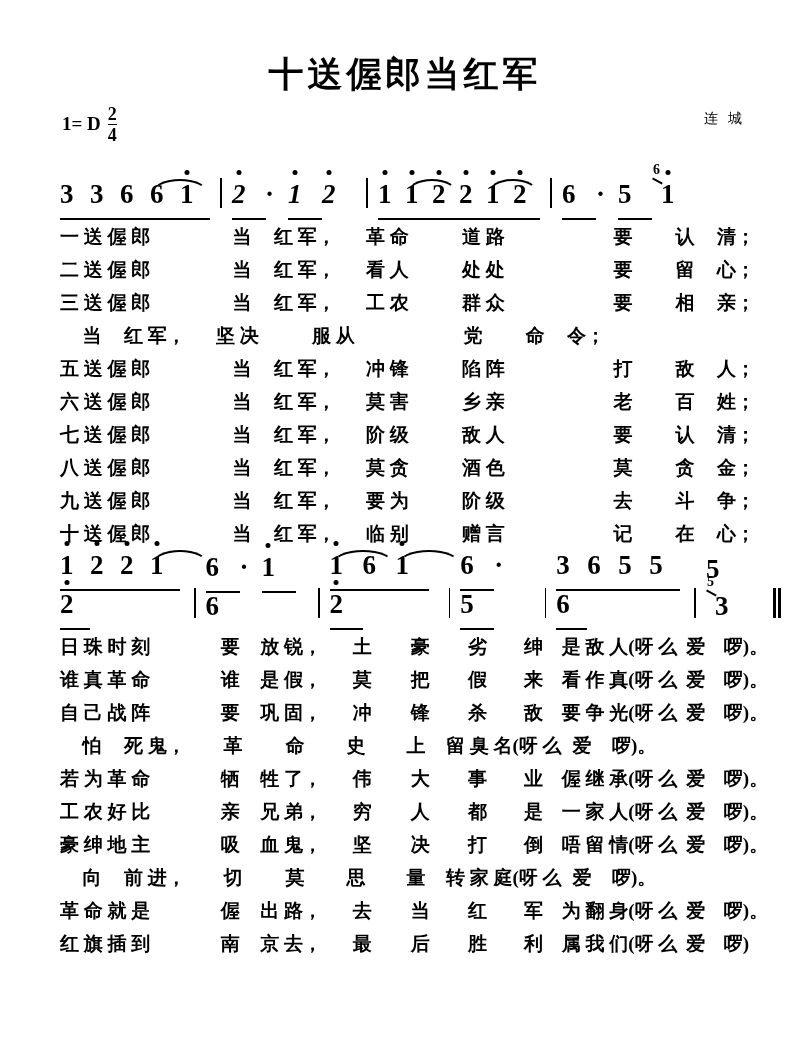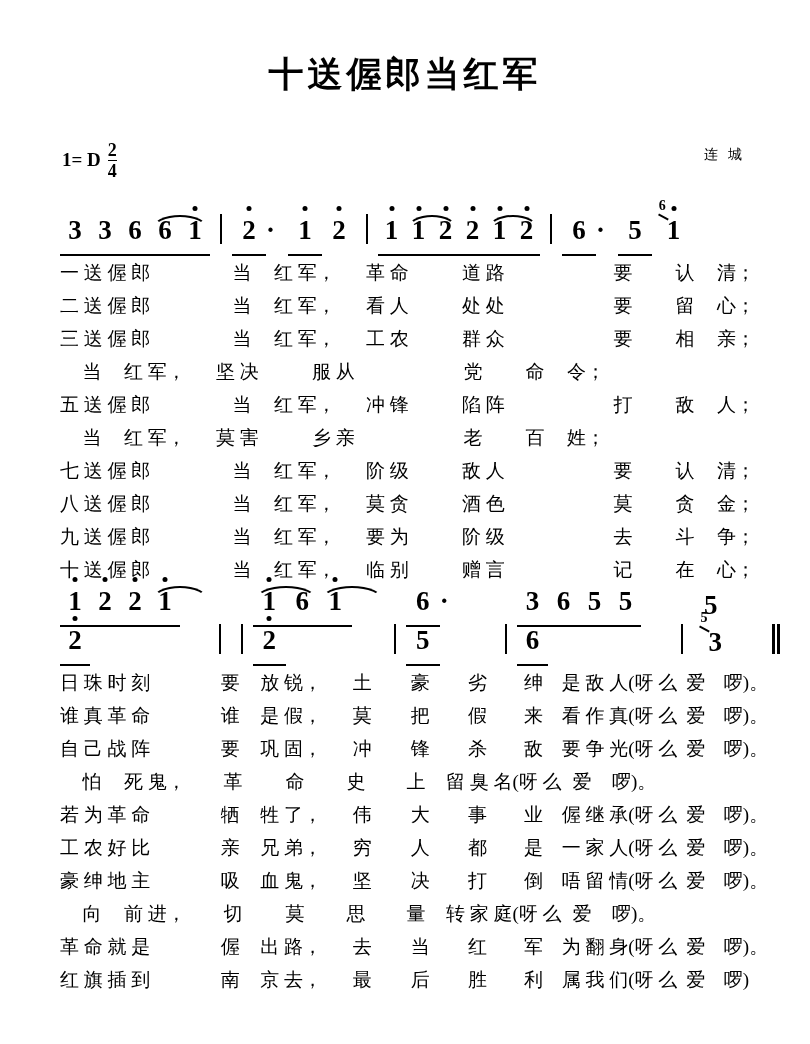--- a/index.html
+++ b/index.html
@@ -29,21 +29,20 @@
     letter-spacing: 4px;
     padding-top: 54px;
     line-height: 1.2;
     font-family: "Liberation Serif", "DejaVu Serif", serif;
   }
 
   
   .headrow {
     position: relative;
     height: 62px;
-    margin-top: 36px;
   }
   .keysig {
     position: absolute;
     left: 62px;
     top: 8px;
     display: flex;
     align-items: center;
     font-weight: bold;
     font-size: 19px;
     font-family: "Liberation Serif", "DejaVu Serif", serif;
@@ -90,21 +89,21 @@
   }
 
   
   .n {
     position: relative;
     font-family: "Liberation Serif", "DejaVu Serif", serif;
     font-size: 27px;
     font-weight: bold;
     line-height: 1;
     padding: 0 0 10px 0;
-    text-align: center;
+    text-align: left;
     display: inline-block;
   }
   .n .d {               
     display: inline-block;
     position: relative;
   }
   
   .oct-up::before {
     content: "";
     position: absolute;
@@ -173,21 +172,21 @@
   .grace::after {
     content: "";
     position: absolute;
     left: 0px; bottom: -5px;
     width: 11px; height: 1.6px;
     background: #000;
     transform: rotate(28deg);
   }
 
   
-  .lyrics { padding: 4px 30px 0 60px; }
+  .lyrics { padding: 4px 30px 0 60px; font-weight: bold; }
   .lyricline {
     display: flex;
     align-items: baseline;
     height: 33px;
     font-size: 19px;
     letter-spacing: 0px;
     font-family: "Liberation Serif", "DejaVu Serif", serif;
     white-space: nowrap;
   }
   .lyricline .seg { display: inline-block; }
@@ -230,21 +229,21 @@
       </span>
     </div>
     <div class="credit">连城</div>
   </div>
 
   <div class="system">
     <div class="staffline">
       <div class="notes" id="line1-notes">
           <span style="position: relative; display: inline-block;"><span class="n beam1" style="width: 30px;"><span class="d">3</span></span><span class="n beam1" style="width: 30px;"><span class="d">3</span></span><span class="n beam1" style="width: 30px;"><span class="d">6</span></span><span class="n beam1" style="width: 30px;"><span class="d">6</span></span><span class="n beam1" style="width: 30px;"><span class="d oct-up">1</span></span><span class="slur" style="left: 92px; width: 56px; top: -2px;"></span></span>
           <span class="bar"></span>
-          <span style="position: relative; display: inline-block;"><span class="n beam1" style="width: 34px;"><span class="d oct-up">2</span></span><span class="dotaug" style="width: 22px;">·</span><span class="n beam1" style="width: 34px;"><span class="d oct-up">1</span></span><span class="n" style="width: 34px;"><span class="d oct-up">2</span></span></span>
+          <span style="position: relative; display: inline-block; font-style: italic;"><span class="n beam1" style="width: 34px;"><span class="d oct-up">2</span></span><span class="dotaug" style="width: 22px;">·</span><span class="n beam1" style="width: 34px;"><span class="d oct-up">1</span></span><span class="n" style="width: 34px;"><span class="d oct-up">2</span></span></span>
           <span class="bar"></span>
           <span style="position: relative; display: inline-block;"><span class="n beam1" style="width: 27px;"><span class="d oct-up">1</span></span><span class="n beam1" style="width: 27px;"><span class="d oct-up">1</span></span><span class="n beam1" style="width: 27px;"><span class="d oct-up">2</span></span><span class="n beam1" style="width: 27px;"><span class="d oct-up">2</span></span><span class="n beam1" style="width: 27px;"><span class="d oct-up">1</span></span><span class="n beam1" style="width: 27px;"><span class="d oct-up">2</span></span><span class="slur" style="left: 29px; width: 50px; top: -2px;"></span><span class="slur" style="left: 110px; width: 50px; top: -2px;"></span></span>
           <span class="bar"></span>
           <span style="position: relative; display: inline-block;"><span class="n beam1" style="width: 34px;"><span class="d">6</span></span><span class="dotaug" style="width: 22px;">·</span><span class="n beam1" style="width: 34px;"><span class="d">5</span></span><span class="n" style="width: 34px;"><span class="grace">6</span><span class="d oct-up">1</span></span></span>
         </div>
     </div>
     <div class="lyrics" id="verse1">
         <div class="lyricline">
           <span class="seg c1">一 送 偓 郎</span>
           <span class="seg c2">当</span>
@@ -288,20 +287,21 @@
           <span class="seg c1">五 送 偓 郎</span>
           <span class="seg c2">当</span>
           <span class="seg c3">红 军，</span>
           <span class="seg c4">冲 锋</span>
           <span class="seg c5">陷 阵</span>
           <span class="seg c6">打</span>
           <span class="seg c7">敌</span>
           <span class="seg c8">人；</span>
         </div>
         <div class="lyricline">
+          <span class="seg c1">六 送 偓 郎</span>
           <span class="seg c2">当</span>
           <span class="seg c3">红 军，</span>
           <span class="seg c4">莫 害</span>
           <span class="seg c5">乡 亲</span>
           <span class="seg c6">老</span>
           <span class="seg c7">百</span>
           <span class="seg c8">姓；</span>
         </div>
         <div class="lyricline">
           <span class="seg c1">七 送 偓 郎</span>
@@ -344,20 +344,21 @@
           <span class="seg c8">心；</span>
         </div>
       </div>
   </div>
 
   <div class="system system2">
     <div class="staffline">
       <div class="notes" id="line2-notes">
           <span style="position: relative; display: inline-block;"><span class="n beam1" style="width: 30px;"><span class="d oct-up">1</span></span><span class="n beam1" style="width: 30px;"><span class="d oct-up">2</span></span><span class="n beam1" style="width: 30px;"><span class="d oct-up">2</span></span><span class="n beam1" style="width: 30px;"><span class="d oct-up">1</span></span><span class="n beam1" style="width: 30px;"><span class="d oct-up">2</span></span><span class="slur" style="left: 92px; width: 56px; top: -2px;"></span></span>
           <span class="bar"></span>
+          <span style="position: relative; display: inline-block;"><span class="n beam1" style="width: 34px;"><span class="d">6</span></span><span class="dotaug" style="width: 22px;">·</span><span class="n beam1" style="width: 34px;"><span class="d oct-up">1</span></span><span class="n" style="width: 34px;"><span class="d">6</span></span></span>
           <span class="bar"></span>
           <span style="position: relative; display: inline-block;"><span class="n beam1" style="width: 33px;"><span class="d oct-up">1</span></span><span class="n beam1" style="width: 33px;"><span class="d">6</span></span><span class="n beam1" style="width: 33px;"><span class="d oct-up">1</span></span><span class="n beam1" style="width: 33px;"><span class="d oct-up">2</span></span><span class="slur" style="left: 2px; width: 62px; top: -2px;"></span><span class="slur" style="left: 68px; width: 62px; top: -2px;"></span></span>
           <span class="bar"></span>
           <span style="position: relative; display: inline-block;"><span class="n beam1" style="width: 34px;"><span class="d">6</span></span><span class="dotaug" style="width: 22px;">·</span><span class="n beam1" style="width: 34px;"><span class="d">5</span></span></span>
           <span class="bar"></span>
           <span style="position: relative; display: inline-block;"><span class="n beam1" style="width: 31px;"><span class="d">3</span></span><span class="n beam1" style="width: 31px;"><span class="d">6</span></span><span class="n beam1" style="width: 31px;"><span class="d">5</span></span><span class="n beam1" style="width: 31px;"><span class="d">5</span></span><span class="n beam1" style="width: 31px;"><span class="d">6</span></span></span>
           <span class="bar"></span>
           <span style="position: relative; display: inline-block;"><span class="n" style="width: 36px;"><span class="d">5</span></span><span class="n" style="width: 36px;"><span class="grace">5</span><span class="d">3</span></span></span>
           <span class="barend"></span>
         </div>

